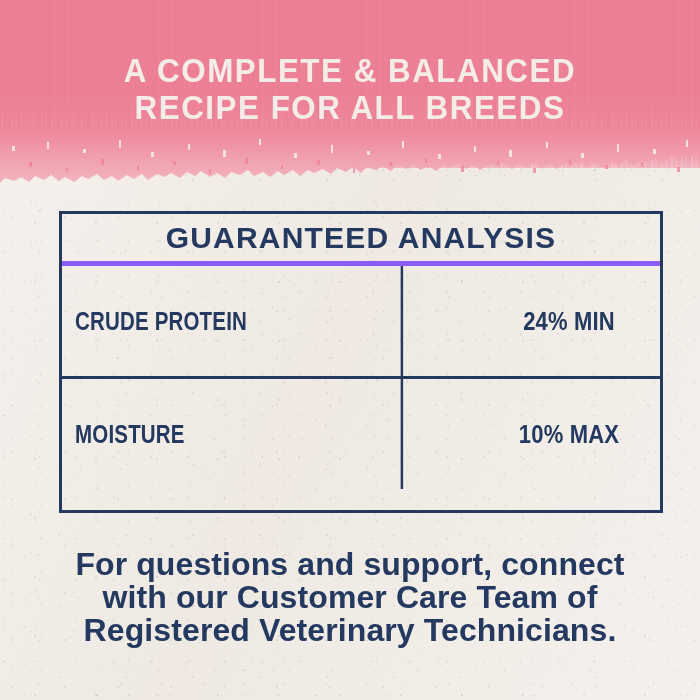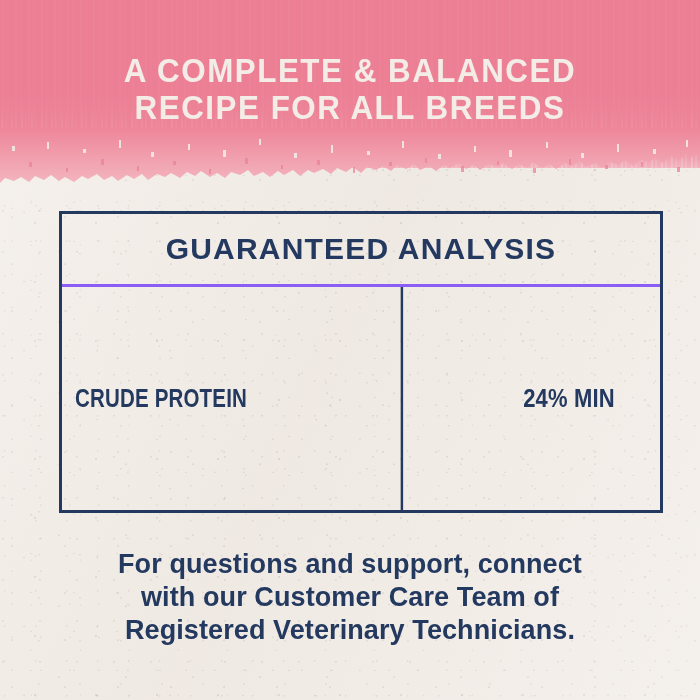--- a/index.html
+++ b/index.html
@@ -137,26 +137,26 @@
     position: absolute;
     left: 59px;
     top: 211px;
     width: 604px;
     height: 302px;
     border: 3px solid #23395F;
     box-sizing: border-box;
     z-index: 4;
   }
   .table-title {
-    height: 73px;
+    height: 52px;
     box-sizing: border-box;
     display: flex;
     align-items: center;
     justify-content: center;
-    border-bottom: 3px solid #8b5cf6;
+    border-bottom: 5px solid #8b5cf6;
     color: #23395F;
     font-family: "Liberation Sans", sans-serif;
     font-weight: bold;
     font-size: 30px;
     letter-spacing: 1.2px;
     text-transform: uppercase;
   }
   .table-body {
     height: 223px;
     display: flex;
@@ -206,21 +206,21 @@
   
   .footer-text {
     position: absolute;
     left: 50px;
     top: 548px;
     width: 600px;
     text-align: center;
     color: #23395F;
     font-family: "Liberation Sans", sans-serif;
     font-weight: bold;
-    font-size: 27px;
+    font-size: 32px;
     line-height: 33px;
     letter-spacing: 0.1px;
     white-space: pre-line;
     z-index: 4;
   }
 </style>
 </head>
 <body>
 
 <div id="panel">
@@ -295,20 +295,24 @@
 
     <div class="table-body">
 
       <div class="table-row">
         <div class="cell-label">CRUDE PROTEIN</div>
         <div class="cell-value">24% MIN</div>
       </div>
 
 
 
+      <div class="table-row">
+        <div class="cell-label">MOISTURE</div>
+        <div class="cell-value">10% MAX</div>
+      </div>
 
     </div>
   </div>
 
   <div class="footer-text">For questions and support, connect
 with our Customer Care Team of
 Registered Veterinary Technicians.</div>
 
 </div>
 

